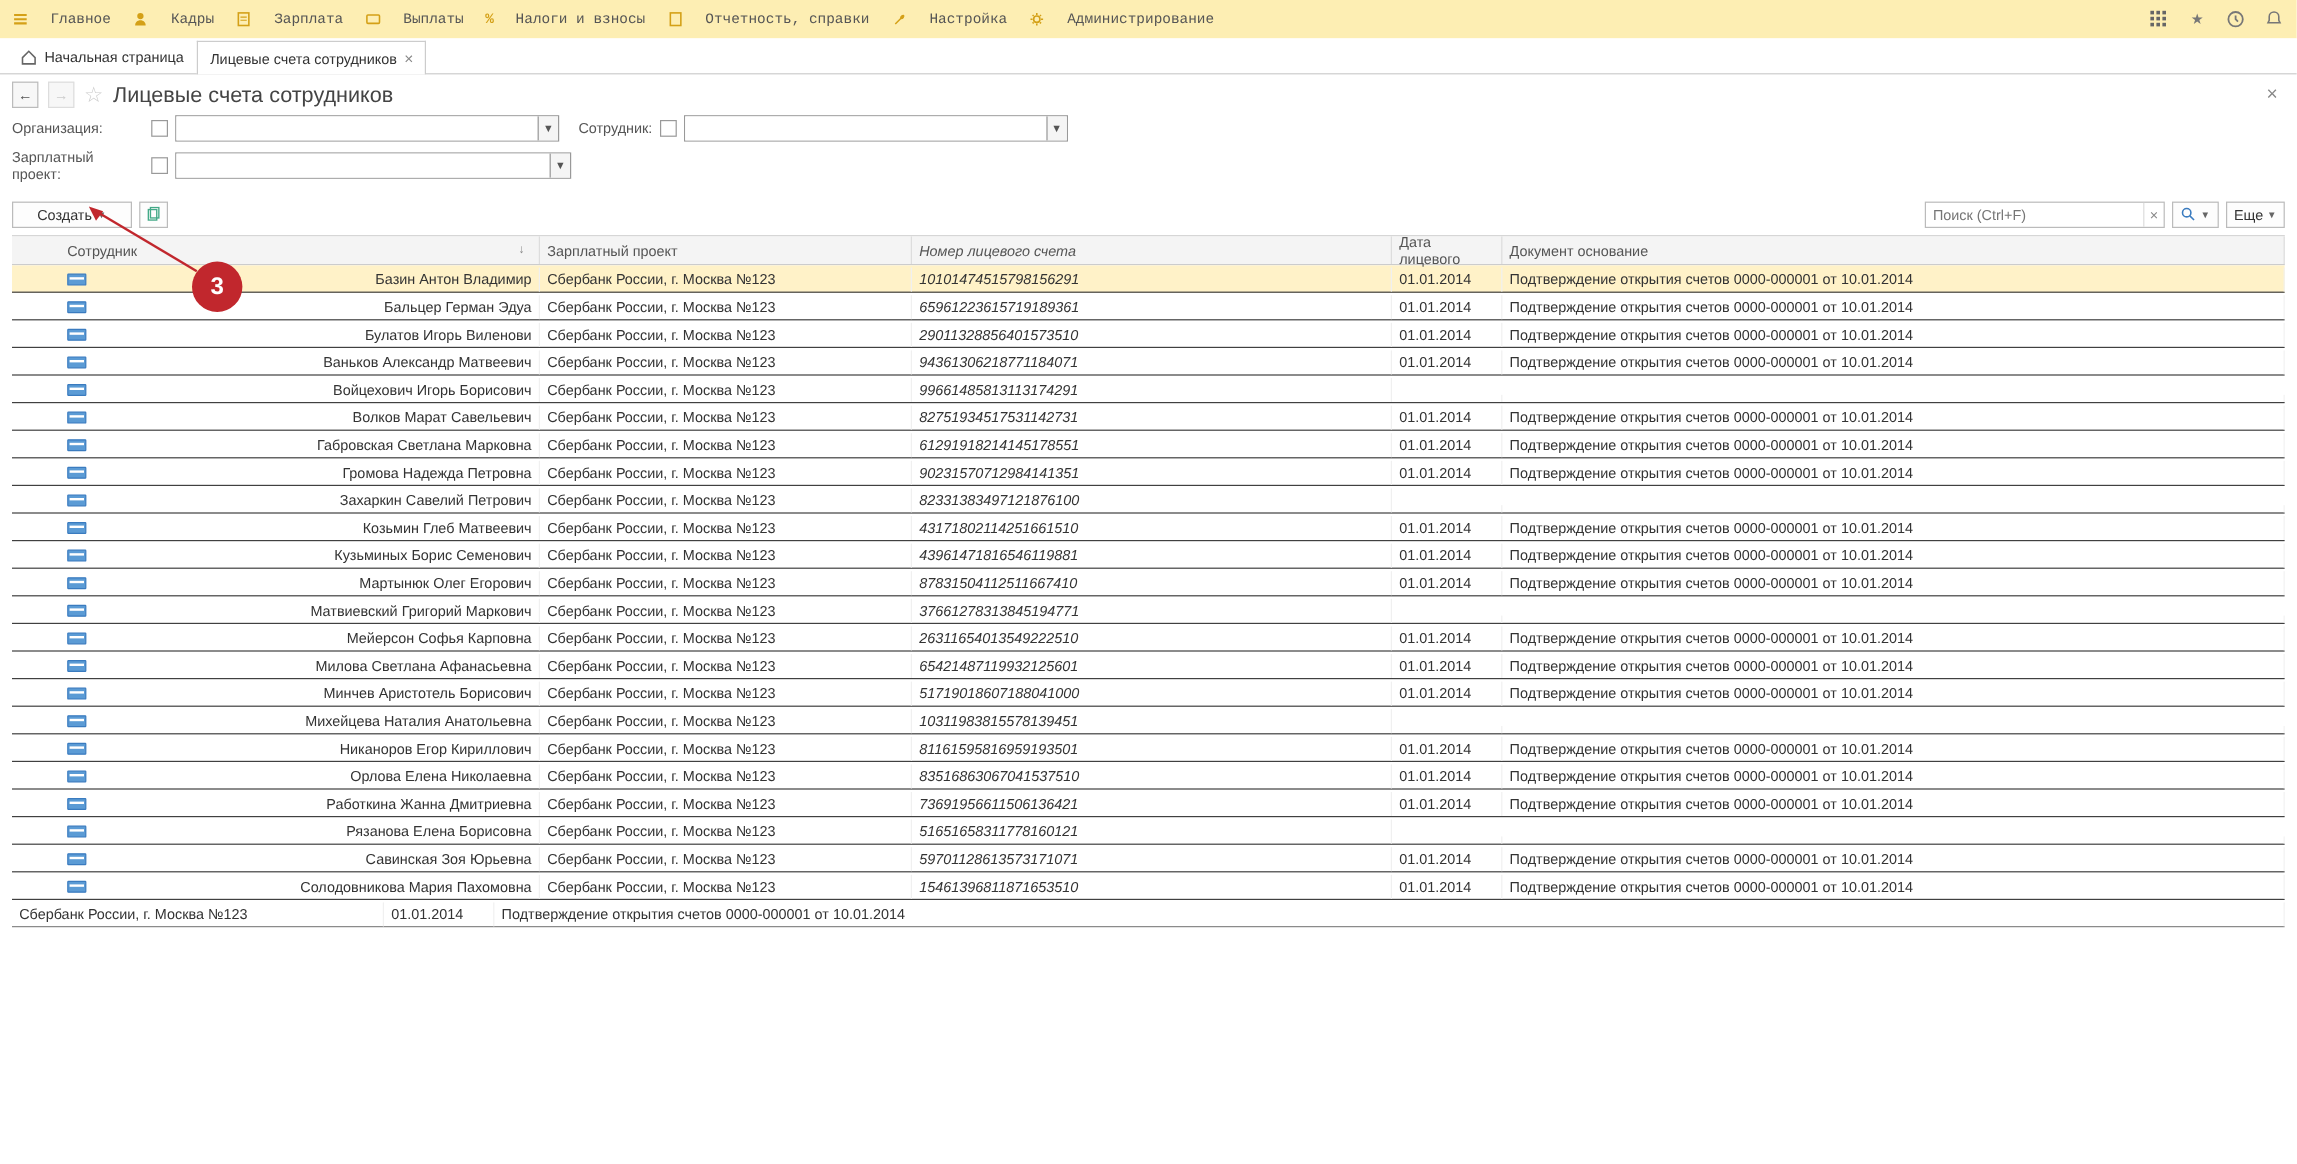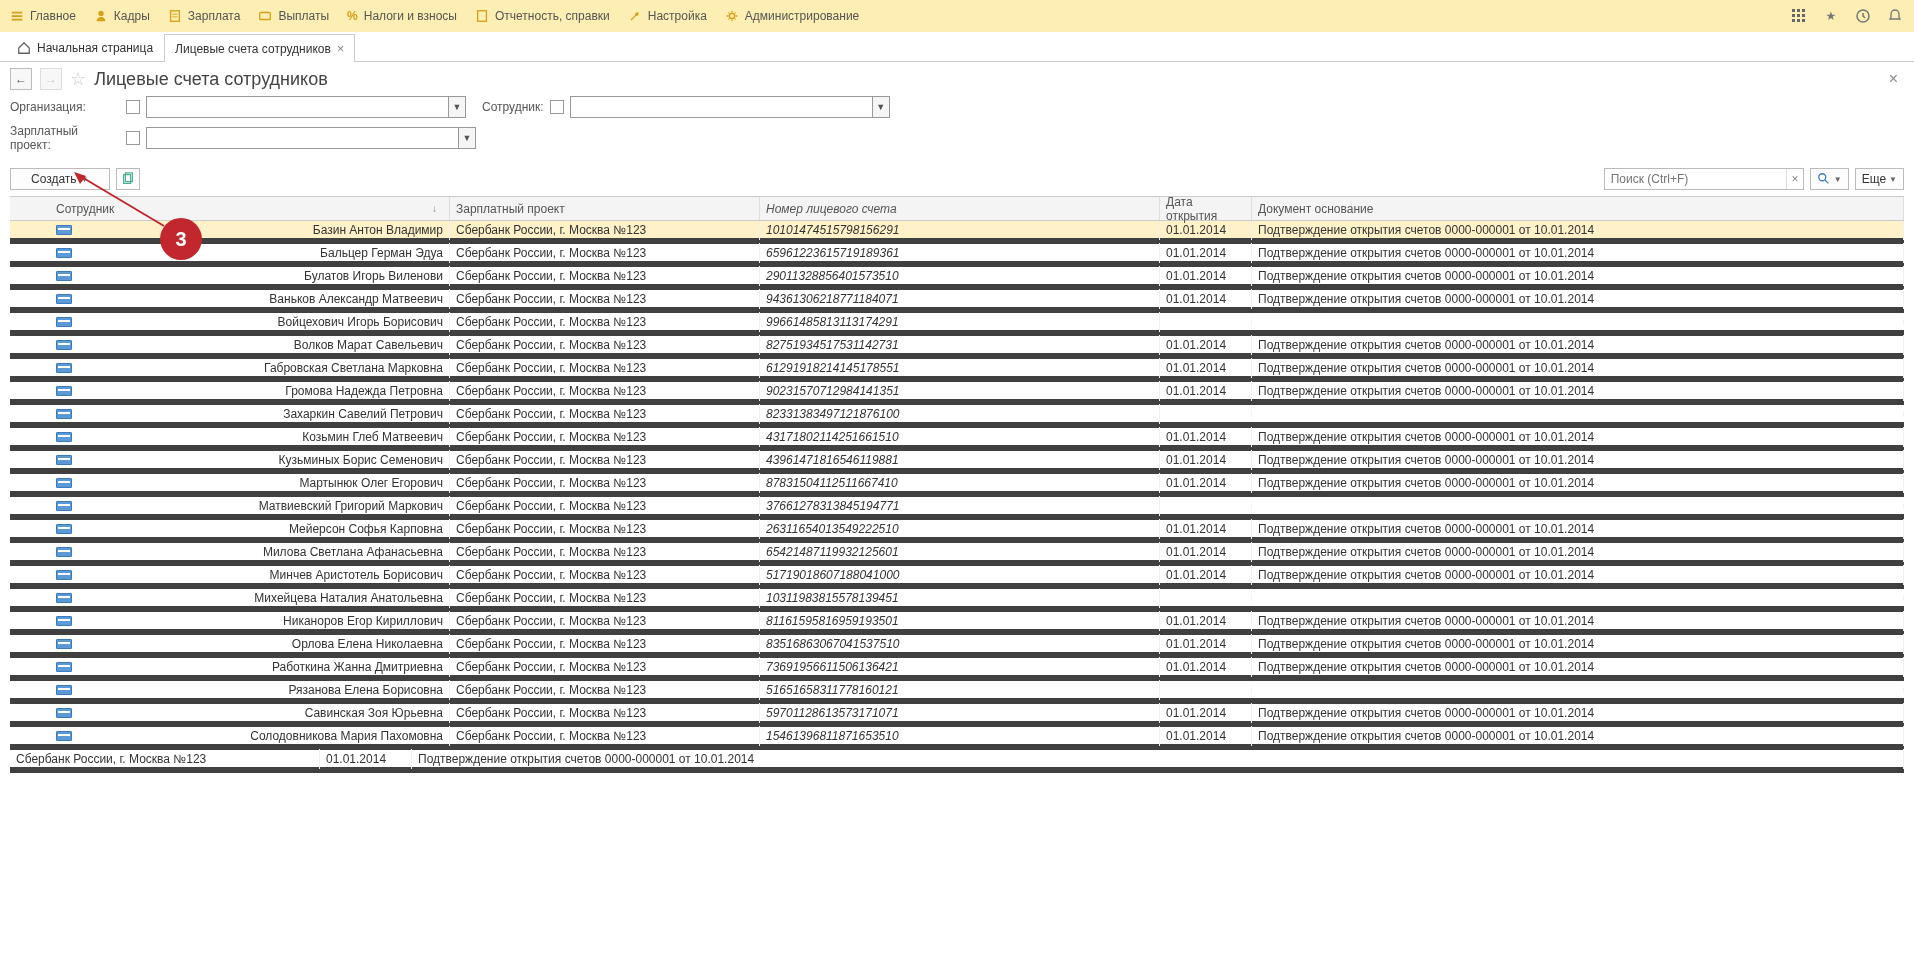--- a/index.html
+++ b/index.html
@@ -1,21 +1,21 @@
 <!DOCTYPE html>
 <html><head>
 <meta charset="utf-8">
 <style>
 * { box-sizing: border-box; margin: 0; padding: 0; }
 body { font-family: Arial, sans-serif; font-size: 12px; color: #333; background: #fff; overflow: hidden; }
 
 
 .menu-bar { background: #fdeeb3; height: 32px; display: flex; align-items: center; padding: 0 10px; justify-content: space-between; }
 .menu-left { display: flex; align-items: center; gap: 18px; }
-.menu-item { display: flex; align-items: center; gap: 6px; color: #555; cursor: pointer; }
+.menu-item { display: flex; align-items: center; gap: 18px; color: #555; cursor: pointer; font-family: Liberation Mono, monospace; }
 .menu-item svg, .menu-item .mi-icon { width: 14px; height: 14px; }
 .menu-right { display: flex; align-items: center; gap: 14px; }
 .menu-right-icon { width: 18px; height: 18px; cursor: pointer; color: #777; display:flex; align-items:center; justify-content:center; }
 
 
 .tabs-bar { height: 30px; border-bottom: 1px solid #ccc; display: flex; align-items: flex-end; padding-left: 6px; background: #fff; }
 .tab { display: flex; align-items: center; gap: 6px; padding: 6px 10px; border: 1px solid transparent; border-bottom: none; cursor: pointer; font-size: 12px; }
 .tab.home svg { width: 14px; height: 14px; }
 .tab.active { border-color: #ccc; background: #fff; position: relative; top: 1px; }
 .tab .close-x { font-size: 13px; color: #888; cursor: pointer; }
@@ -58,21 +58,21 @@
 .grid-head { display: flex; background: #f4f4f4; border-bottom: 1px solid #ccc; height: 24px; }
 .gh-cell { padding: 4px 6px; border-right: 1px solid #ddd; font-size: 12px; color: #555; display:flex; align-items:center; }
 .col-emp { width: 400px; display:flex; justify-content:space-between;margin-left:40px; }
 .col-proj { width: 310px; }
 .col-acct { width: 400px; font-style: italic; }
 .col-date { width: 92px; }
 .col-doc { flex: 1; }
 .sort-arrow { font-size: 10px; color: #888; padding-right: 6px; }
 
 .grid-body { max-height: 580px; overflow-y: auto; }
-.grid-row { display: flex; height: 23px; border-bottom: 6px solid #404040; align-items: center; cursor: pointer; }
+.grid-row { display: flex; height: 23px; border-bottom: 1px solid #404040; align-items: flex-end; cursor: pointer; }
 .grid-row.selected { background: #fff2c8; }
 .gr-cell { padding: 3px 6px; border-right: 1px solid #f0f0f0; font-size: 12px; color: #333; overflow: hidden; white-space: nowrap; text-overflow: ellipsis; }
 .emp-cell { display: flex; align-items: center; gap: 6px; }
 .card-icon { width: 16px; height: 10px; background: #5b9bd5; border: 1px solid #3a7bbf; border-radius: 1px; position: relative; flex-shrink:0; }
 .card-icon::after { content:""; position:absolute; left:1px; right:1px; top:2px; height:2px; background:#fff; }
 
 
 .ann-badge { position: absolute; width: 42px; height: 42px; background: #c1272d; color: #fff; border-radius: 50%; display: flex; align-items: center; justify-content: center; font-size: 20px; font-weight: bold; z-index: 50; }
 .ann-arrow { position: absolute; z-index: 49; }
 </style>
@@ -243,21 +243,21 @@
       <span>Сотрудник</span>
       <span class="sort-arrow">↓</span>
     </div>
     <div class="gh-cell col-proj">
         <span>Зарплатный проект</span>
       </div>
     <div class="gh-cell col-acct">
         <span>Номер лицевого счета</span>
       </div>
     <div class="gh-cell col-date">
-        <span>Дата открытия</span>
+        <span>Дата лицевого</span>
       </div>
     <div class="gh-cell col-doc">
         <span>Документ основание</span>
       </div>
   </div>
   <div class="grid-body" id="grid-body">
       <div class="grid-row selected">
         <div class="gr-cell col-emp emp-cell">
           <span class="card-icon"></span>
           <span>Базин Антон Владимир</span>

